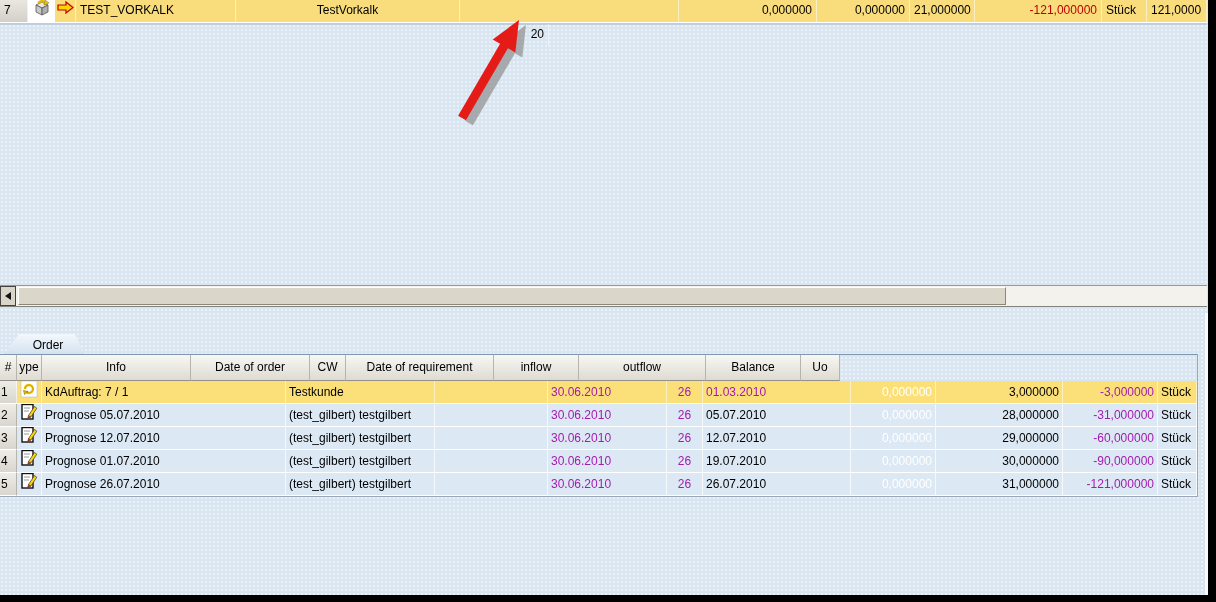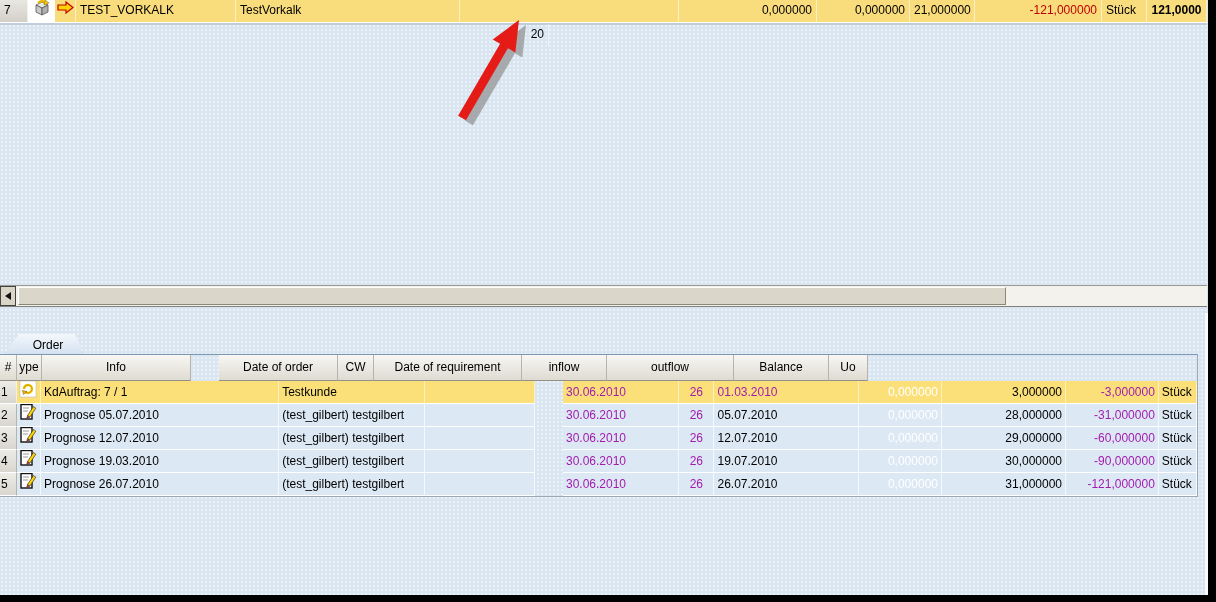--- a/index.html
+++ b/index.html
@@ -12,29 +12,29 @@
   }
   
   .top-row{position:absolute;left:0;top:0;width:1207px;height:22px;display:flex;
     background:#F9DC7C;border-bottom:1px solid #fff;box-shadow:0 2px 0 rgba(160,175,195,.45);}
   .top-row .cell{height:22px;line-height:21px;box-sizing:border-box;
     border-right:1px solid rgba(255,255,255,.55);padding:0 4px;white-space:nowrap;overflow:hidden;}
   .tc-rownum{width:28px;background:linear-gradient(#E9E7E1,#D2D0C8);border-right:1px solid #A8A69E;padding:0 1px 0 0;}
   .tc-icon1{width:27px;background:#fff;display:flex;align-items:center;justify-content:center;padding:0;}
   .tc-icon2{width:21px;display:flex;align-items:center;justify-content:center;padding:0;}
   .tc-name{width:160px;}
-  .tc-desc{width:224px;}
+  .tc-desc{width:224px;text-align:center;}
   .tc-qty{width:89px;text-align:right;margin-top:24px;}
   .tc-empty{width:130px;}
   .tc-v1{width:138px;text-align:right;}
   .tc-v2{width:93px;text-align:right;}
   .tc-v3{width:65px;text-align:right;padding:0 2px;}
   .tc-bal{width:127px;text-align:right;color:#C00000;}
   .tc-uom{width:45px;}
-  .tc-v4{width:60px;text-align:center;padding:0 1px;font-weight:bold;}
+  .tc-v4{width:60px;text-align:left;padding:0 1px;}
   
   .annot{position:absolute;left:440px;top:8px;width:120px;height:125px;pointer-events:none;}
   
   .hscroll{position:absolute;left:0;top:285px;width:1207px;height:22px;box-sizing:border-box;
     background:#F4F2EC;border-top:1px solid #9A9A94;border-bottom:1px solid #82827C;}
   .hs-btn{position:absolute;left:0;top:0;width:16px;height:20px;box-sizing:border-box;
     background:#D9D5C9;border:1px solid #45433F;display:flex;align-items:center;justify-content:center;}
   .hs-tri{width:0;height:0;border-top:4px solid transparent;border-bottom:4px solid transparent;border-right:6px solid #111;}
   .hs-thumb{position:absolute;left:18px;top:1px;width:988px;height:18px;box-sizing:border-box;
     background:#DAD6CA;border-top:1px solid #FFF;border-left:1px solid #FFF;
@@ -56,21 +56,21 @@
   .thead{display:flex;height:26px;}
   .th{box-sizing:border-box;height:26px;line-height:25px;text-align:center;white-space:nowrap;overflow:hidden;
     background:linear-gradient(#F8F7F3,#DEDBD2);border-right:1px solid #B7B4AC;border-bottom:1px solid #93908A;}
   .tr{display:flex;height:23px;}
   .td{box-sizing:border-box;height:23px;line-height:22px;padding:0 3px;white-space:nowrap;overflow:hidden;
     border-right:1px solid rgba(255,255,255,.75);border-bottom:1px solid #FFF;background:#DCE8F4;}
   .tr-sel .td{background:#FBE07A;border-right-color:rgba(255,255,255,.55);}
   .td-num{background:linear-gradient(#EDECE6,#D8D6CE) !important;border-right:1px solid #B7B4AC;padding:0 1px;}
   .td-type{display:flex;align-items:center;justify-content:center;padding:0;}
   .w-num{width:17px;}.w-type{width:25px;}.w-mov{width:244px;}.w-info{width:149px;}
-  .w-info2{width:113px;}.w-dord{width:119px;margin-left:28px;}.w-cw{width:36px;}.w-dreq{width:148px;}
+  .w-info2{width:113px;}.w-dord{width:119px;}.w-cw{width:36px;}.w-dreq{width:148px;}
   .w-in{width:85px;}.w-out{width:127px;}.w-bal{width:95px;}.w-uom{width:39px;}
   .t-right{text-align:right;}.t-center{text-align:center;}
   .red{color:#a21caf;}.white-txt{color:#FFFFFF;}
   
   .white-line{position:absolute;right:8px;top:313px;width:3px;height:282px;background:#FAFAFA;}
   .black-right{position:absolute;right:0;top:0;width:8px;height:602px;background:#000;}
   .black-bottom{position:absolute;left:0;top:595px;width:1216px;height:7px;background:#000;}
 </style>
 </head>
 <body>
@@ -219,21 +219,21 @@
         <span>
           <svg width="18" height="18" viewBox="0 0 18 18">
             <rect x="2" y="1.5" width="11" height="14.5" fill="#FFF" stroke="#111" stroke-width="1.4"></rect>
             <line x1="4" y1="5" x2="10" y2="5" stroke="#999" stroke-width="1"></line>
             <line x1="4" y1="8" x2="9" y2="8" stroke="#999" stroke-width="1"></line>
             <polygon points="8.5,12.5 14.5,3.5 16.8,5.2 10.8,14.2" fill="#FFD400" stroke="#333" stroke-width="0.7"></polygon>
             <polygon points="8.5,12.5 10.8,14.2 7.6,15.4" fill="#D92B1F" stroke="#333" stroke-width="0.5"></polygon>
           </svg>
         </span>
       </div>
-      <div class="td w-mov">Prognose 19.03.2010</div>
+      <div class="td w-mov">Prognose 01.07.2010</div>
       <div class="td w-info">(test_gilbert) testgilbert</div>
       <div class="td w-info2"></div>
       <div class="td w-dord red">30.06.2010</div>
       <div class="td w-cw t-center red">26</div>
       <div class="td w-dreq">19.07.2010</div>
       <div class="td w-in t-right white-txt">0,000000</div>
       <div class="td w-out t-right">30,000000</div>
       <div class="td w-bal t-right red">-90,000000</div>
       <div class="td w-uom">Stück</div>
     </div>

